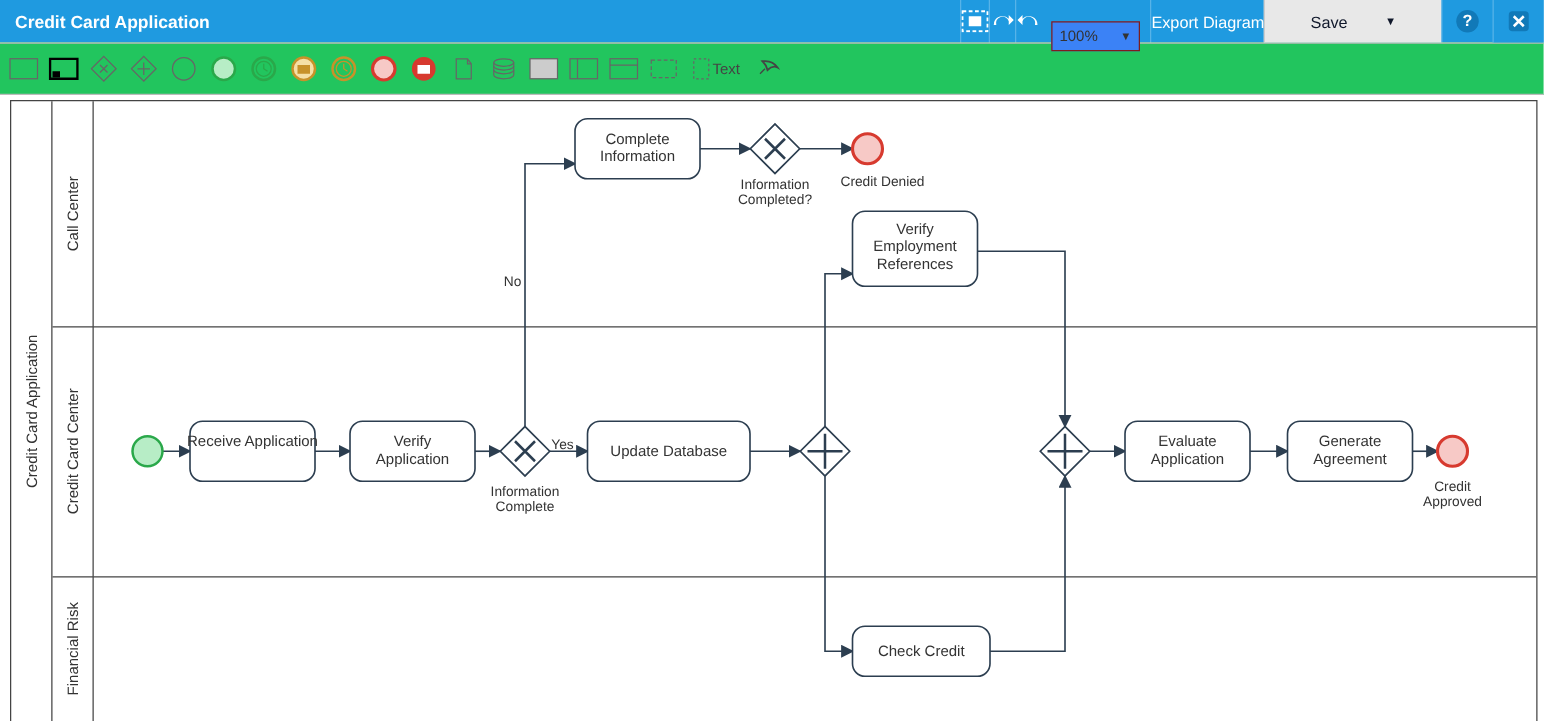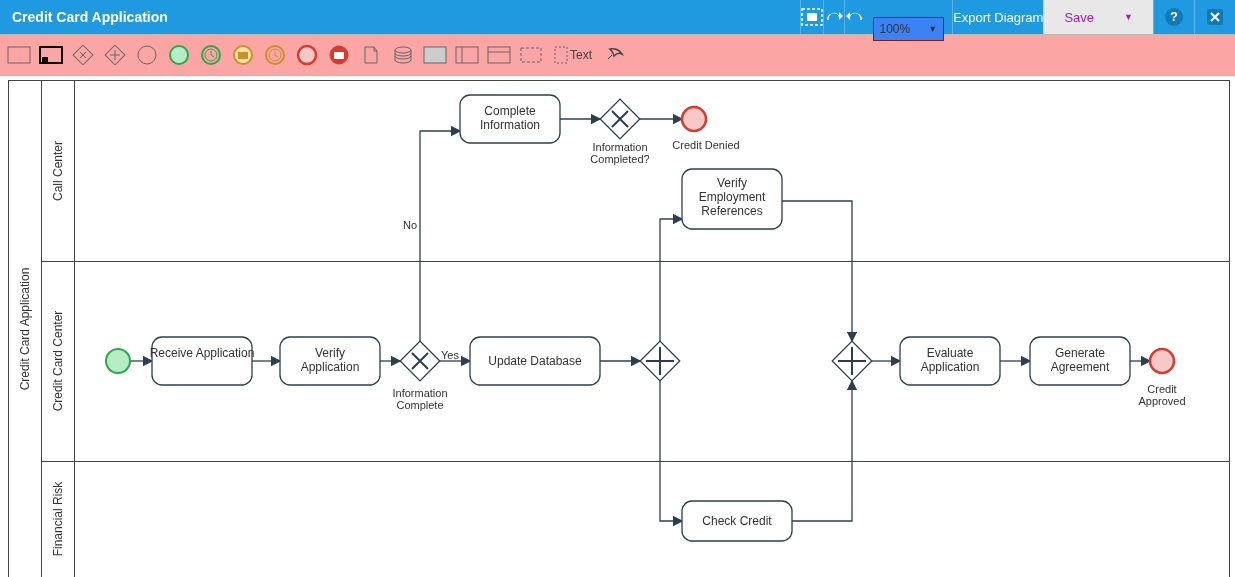--- a/index.html
+++ b/index.html
@@ -2,25 +2,25 @@
 <html><head>
 <meta charset="utf-8">
 <style>
 html,body{margin:0;padding:0;font-family:Arial,Helvetica,sans-serif;font-size:12px;color:#333;background:#fff}
 .topbar{height:34px;background:#1f9ae0;color:#fff;display:flex;align-items:stretch}
 .title{flex:1;display:flex;align-items:center;padding:0 12px;font-size:14px;font-weight:bold}
 .topbtn{display:flex;align-items:center;justify-content:center;padding:0 0;border-left:1px solid rgba(255,255,255,.25);cursor:pointer;font-size:13px}
 .topbtn svg{display:block}
 .zoom{background:#3b82f6;color:#333;border:1px solid #7f1d1d;height:22px;margin:17px 8px;display:flex;align-items:center;padding:0 6px}
 .zoom .caret{margin-left:18px;font-size:9px}
-.save{background:#e8e8e8;color:#a21caf;padding:0 20px;border-left:1px solid #ccc}
+.save{background:#e8e8e8;color:#0f172a;padding:0 36px;border-left:1px solid #ccc}
 .save .caret{margin-left:30px;font-size:9px}
 .help{width:40px}
 .close{width:40px;background:#1f9ae0}
-.toolbar{height:40px;background:#fca5a5;border-top:1px solid #bbb;border-bottom:1px solid #bbb;display:flex;align-items:center;padding:0 6px;gap:6px}
+.toolbar{height:40px;background:#22c55e;border-top:1px solid #bbb;border-bottom:1px solid #bbb;display:flex;align-items:center;padding:0 6px;gap:6px}
 .tool{width:26px;height:26px;display:flex;align-items:center;justify-content:center;cursor:pointer}
 .canvas{position:relative;width:1235px;height:503px;background:#fff}
 .pool{position:absolute;left:8px;top:4px;width:1220px;height:496px;border:1px solid #444}
 .pool-title{position:absolute;left:0;top:0;width:32px;height:496px;border-right:1px solid #444;display:flex;align-items:center;justify-content:center}
 .vtext{transform:rotate(-90deg);white-space:nowrap;font-size:12px}
 .lane{position:absolute;left:33px;right:0}
 .lane-title{position:absolute;left:0;top:0;width:32px;height:100%;border-right:1px solid #444;display:flex;align-items:center;justify-content:center}
 .lane1{top:0;height:180px;border-bottom:1px solid #444}
 .lane2{top:180px;height:200px;border-bottom:1px solid #444}
 .lane3{top:380px;height:116px}

